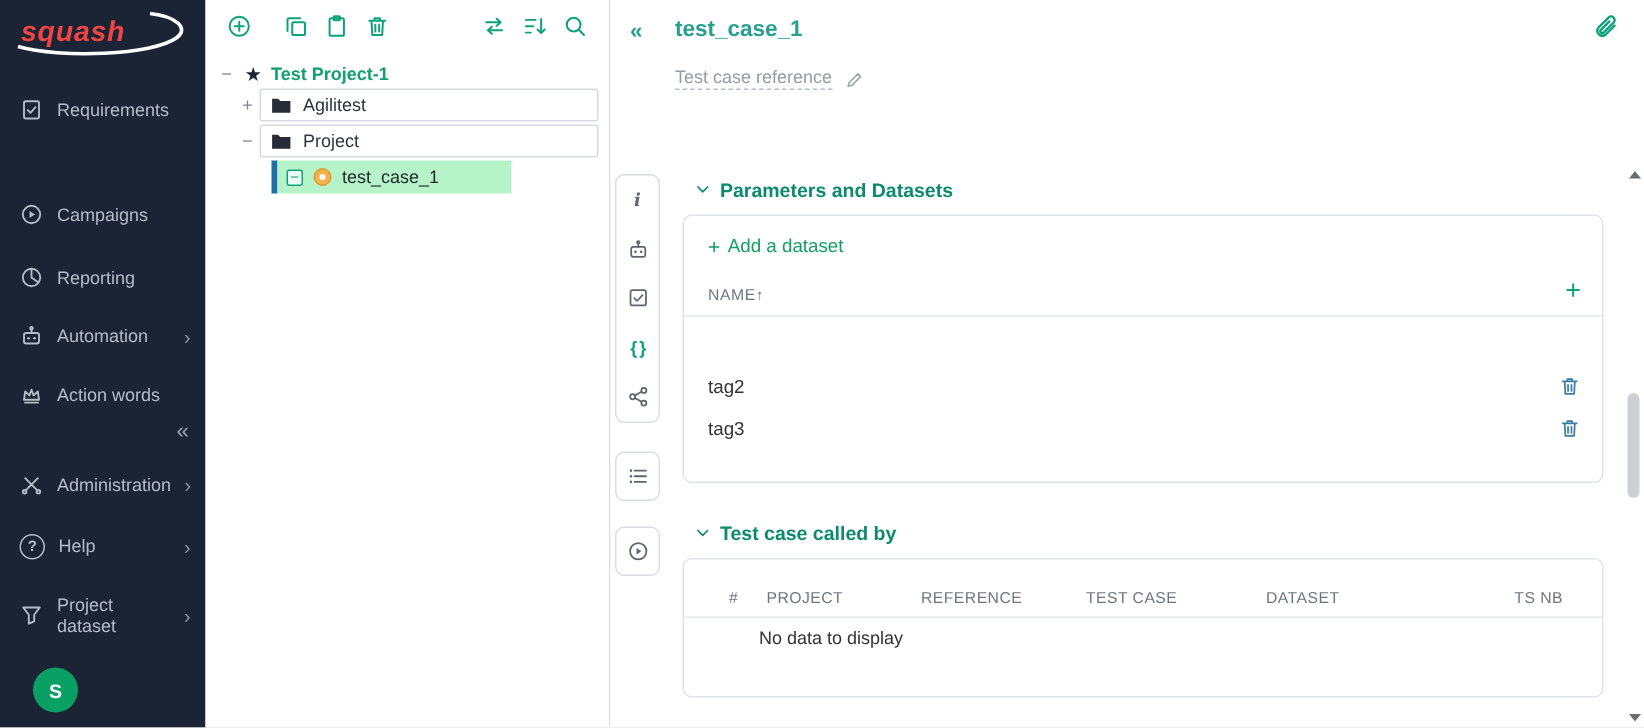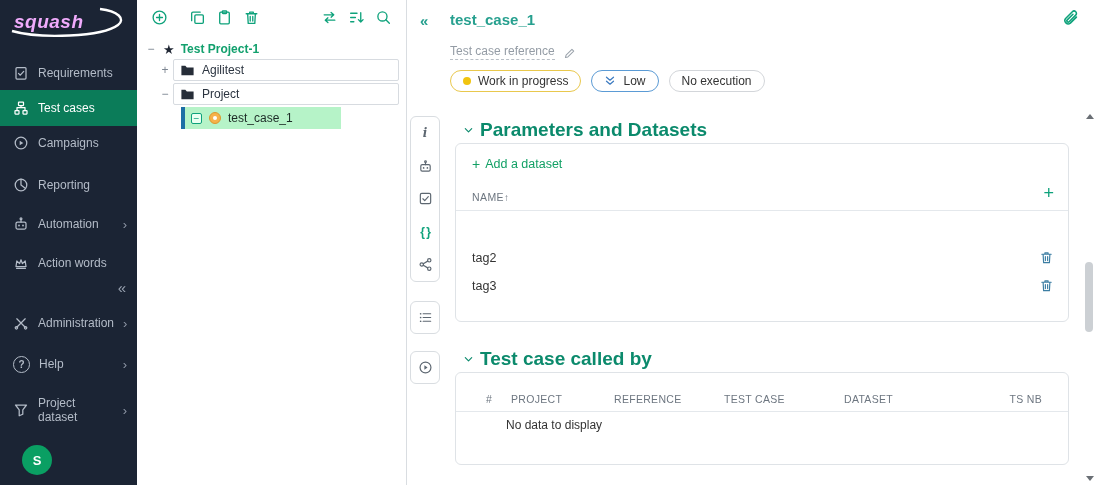--- a/index.html
+++ b/index.html
@@ -6,21 +6,21 @@
   .app{position:relative;width:1096px;height:485px;background:#fff;overflow:hidden;
        font-family:"Liberation Sans",sans-serif;border-bottom:1px solid #cfd3d7;}
   svg.ic{fill:none;stroke:currentColor;stroke-width:1.25;stroke-linecap:round;stroke-linejoin:round;display:block;}
   .i16{width:16px;height:16px;flex:0 0 16px;}
   .i15{width:15px;height:15px;}
   .i17{width:17px;height:17px;}
 
   
   .sidebar{position:absolute;left:0;top:0;width:137px;height:485px;background:#1b2434;color:#b4bcc8;}
   .logo{position:absolute;left:6px;top:4px;width:126px;height:38px;}
-  .logo-text{position:absolute;left:8px;top:7px;font-style:italic;font-weight:bold;font-size:19px;color:#f0abfc;letter-spacing:.5px;}
+  .logo-text{position:absolute;left:8px;top:7px;font-style:italic;font-weight:bold;font-size:19px;color:#ef4444;letter-spacing:.5px;}
   .logo-swoosh{position:absolute;left:0;top:0;}
   .nav-item{position:absolute;left:0;width:137px;height:36px;display:flex;align-items:center;gap:9px;
             padding:0 10px 0 13px;box-sizing:border-box;font-size:12px;cursor:pointer;}
   .nav-item.active{background:#0b7c59;color:#fff;}
   .nav-chevron{margin-left:auto;color:#8d96a5;font-size:13px;}
   .circle-glyph{width:15px;height:15px;border:1.2px solid currentColor;border-radius:50%;
                 display:flex;align-items:center;justify-content:center;font-size:10px;font-weight:bold;flex:0 0 15px;}
   .collapse-row{position:absolute;top:281px;right:11px;color:#98a1b0;font-size:15px;cursor:pointer;line-height:14px;}
   .avatar{position:absolute;left:22px;top:445px;width:30px;height:30px;border-radius:50%;background:#0a9f63;
           color:#fff;display:flex;align-items:center;justify-content:center;font-size:13px;font-weight:bold;cursor:pointer;}
@@ -70,21 +70,21 @@
   .strip1{top:116px;height:166px;}
   .strip2{top:301px;height:33px;}
   .strip3{top:351px;height:33px;}
   .sbtn{width:28px;height:33px;display:flex;align-items:center;justify-content:center;color:#5d6771;cursor:pointer;}
   .sbtn.active{color:#0ea27b;}
   .glyph-info{font-size:12px;font-weight:bold;font-family:"DejaVu Serif",serif;font-style:italic;}
   .glyph-braces{font-size:12px;font-weight:bold;letter-spacing:-1px;}
 
   .sec-head{position:absolute;left:56px;display:flex;align-items:center;gap:6px;cursor:pointer;}
   .sec-chev{color:#0b8a6c;}
-  .sec-title{font-size:19px;font-weight:bold;color:#0b8a6c;}
+  .sec-title{font-size:13px;font-weight:bold;color:#0b8a6c;}
   .card{position:absolute;left:48px;width:614px;background:#fff;border:1px solid #dfe3e7;border-radius:6px;box-sizing:border-box;}
   .card1{top:143px;height:179px;}
   .card2{top:372px;height:93px;}
   .add-link{position:absolute;left:16px;top:13px;display:flex;align-items:center;gap:5px;color:#12a065;font-size:12.5px;cursor:pointer;}
   .add-plus{font-size:14px;line-height:12px;}
   .thead-name{position:absolute;left:16px;top:47px;font-size:10.5px;letter-spacing:.4px;color:#6d7680;
               display:flex;gap:0;align-items:flex-end;cursor:pointer;}
   .sort-arrow{font-size:10px;}
   .add-col{position:absolute;right:14px;top:40px;color:#0ea27b;font-size:18px;line-height:18px;cursor:pointer;}
   .divider{position:absolute;left:0;right:0;border-top:1px solid #e4e8ec;}
@@ -115,29 +115,20 @@
     </div>
 
     <div class="nav-item" style="top:55px">
       <svg class="ic i16" viewBox="0 0 16 16">
         <rect x="3" y="2.5" width="10" height="11.5" rx="1"></rect>
           <path d="M5.5 8.4l1.8 1.8 3.4-3.8"></path>
       </svg>
       <span>Requirements</span>
     </div>
 
-    <div class="nav-item active" style="top:90px">
-      <svg class="ic i16" viewBox="0 0 16 16">
-        <rect x="5.5" y="2" width="5" height="3.5" rx="0.5"></rect>
-          <path d="M8 5.5v2M4 7.5h8M4 7.5v3M12 7.5v3"></path>
-        <rect x="2" y="10.5" width="4" height="3.5" rx="0.5"></rect>
-          <rect x="10" y="10.5" width="4" height="3.5" rx="0.5"></rect>
-      </svg>
-      <span>Test cases</span>
-    </div>
 
     <div class="nav-item" style="top:167px">
       <svg class="ic i16" viewBox="0 0 16 16">
         <circle cx="8" cy="8" r="5.8"></circle>
           <path d="M8 8V2.2M8 8l4.6 3.4"></path>
       </svg>
       <span>Reporting</span>
     </div>
 
     <div class="nav-item" style="top:125px">
@@ -303,35 +294,20 @@
 
     <div class="ref-row">
       <span class="ref-label">Test case reference</span>
       <span class="pencil">
         <svg class="ic" width="13" height="13" viewBox="0 0 16 16">
           <path d="M3 13l.8-3L11 2.8l2.2 2.2L6 12.2 3 13z"></path>
         </svg>
       </span>
     </div>
 
-    <div class="badges">
-      <span class="badge badge-status">
-        <span class="dot"></span>
-        <span>Work in progress</span>
-      </span>
-      <span class="badge badge-importance">
-        <svg class="ic low-chev" width="12" height="12" viewBox="0 0 12 12">
-          <path d="M2.5 2.2L6 5.2l3.5-3M2.5 6.2L6 9.2l3.5-3"></path>
-        </svg>
-        <span>Low</span>
-      </span>
-      <span class="badge">
-        <span>No execution</span>
-      </span>
-    </div>
 
     <div class="strip-box strip1">
       <div class="sbtn">
         <span class="glyph-info">i</span>
       </div>
       <div class="sbtn">
         <svg class="ic i15" viewBox="0 0 16 16">
           <rect x="3" y="6" width="10" height="7" rx="1.5"></rect>
           <circle cx="6" cy="9.5" r="0.9" fill="currentColor" stroke="none"></circle>
           <circle cx="10" cy="9.5" r="0.9" fill="currentColor" stroke="none"></circle>

